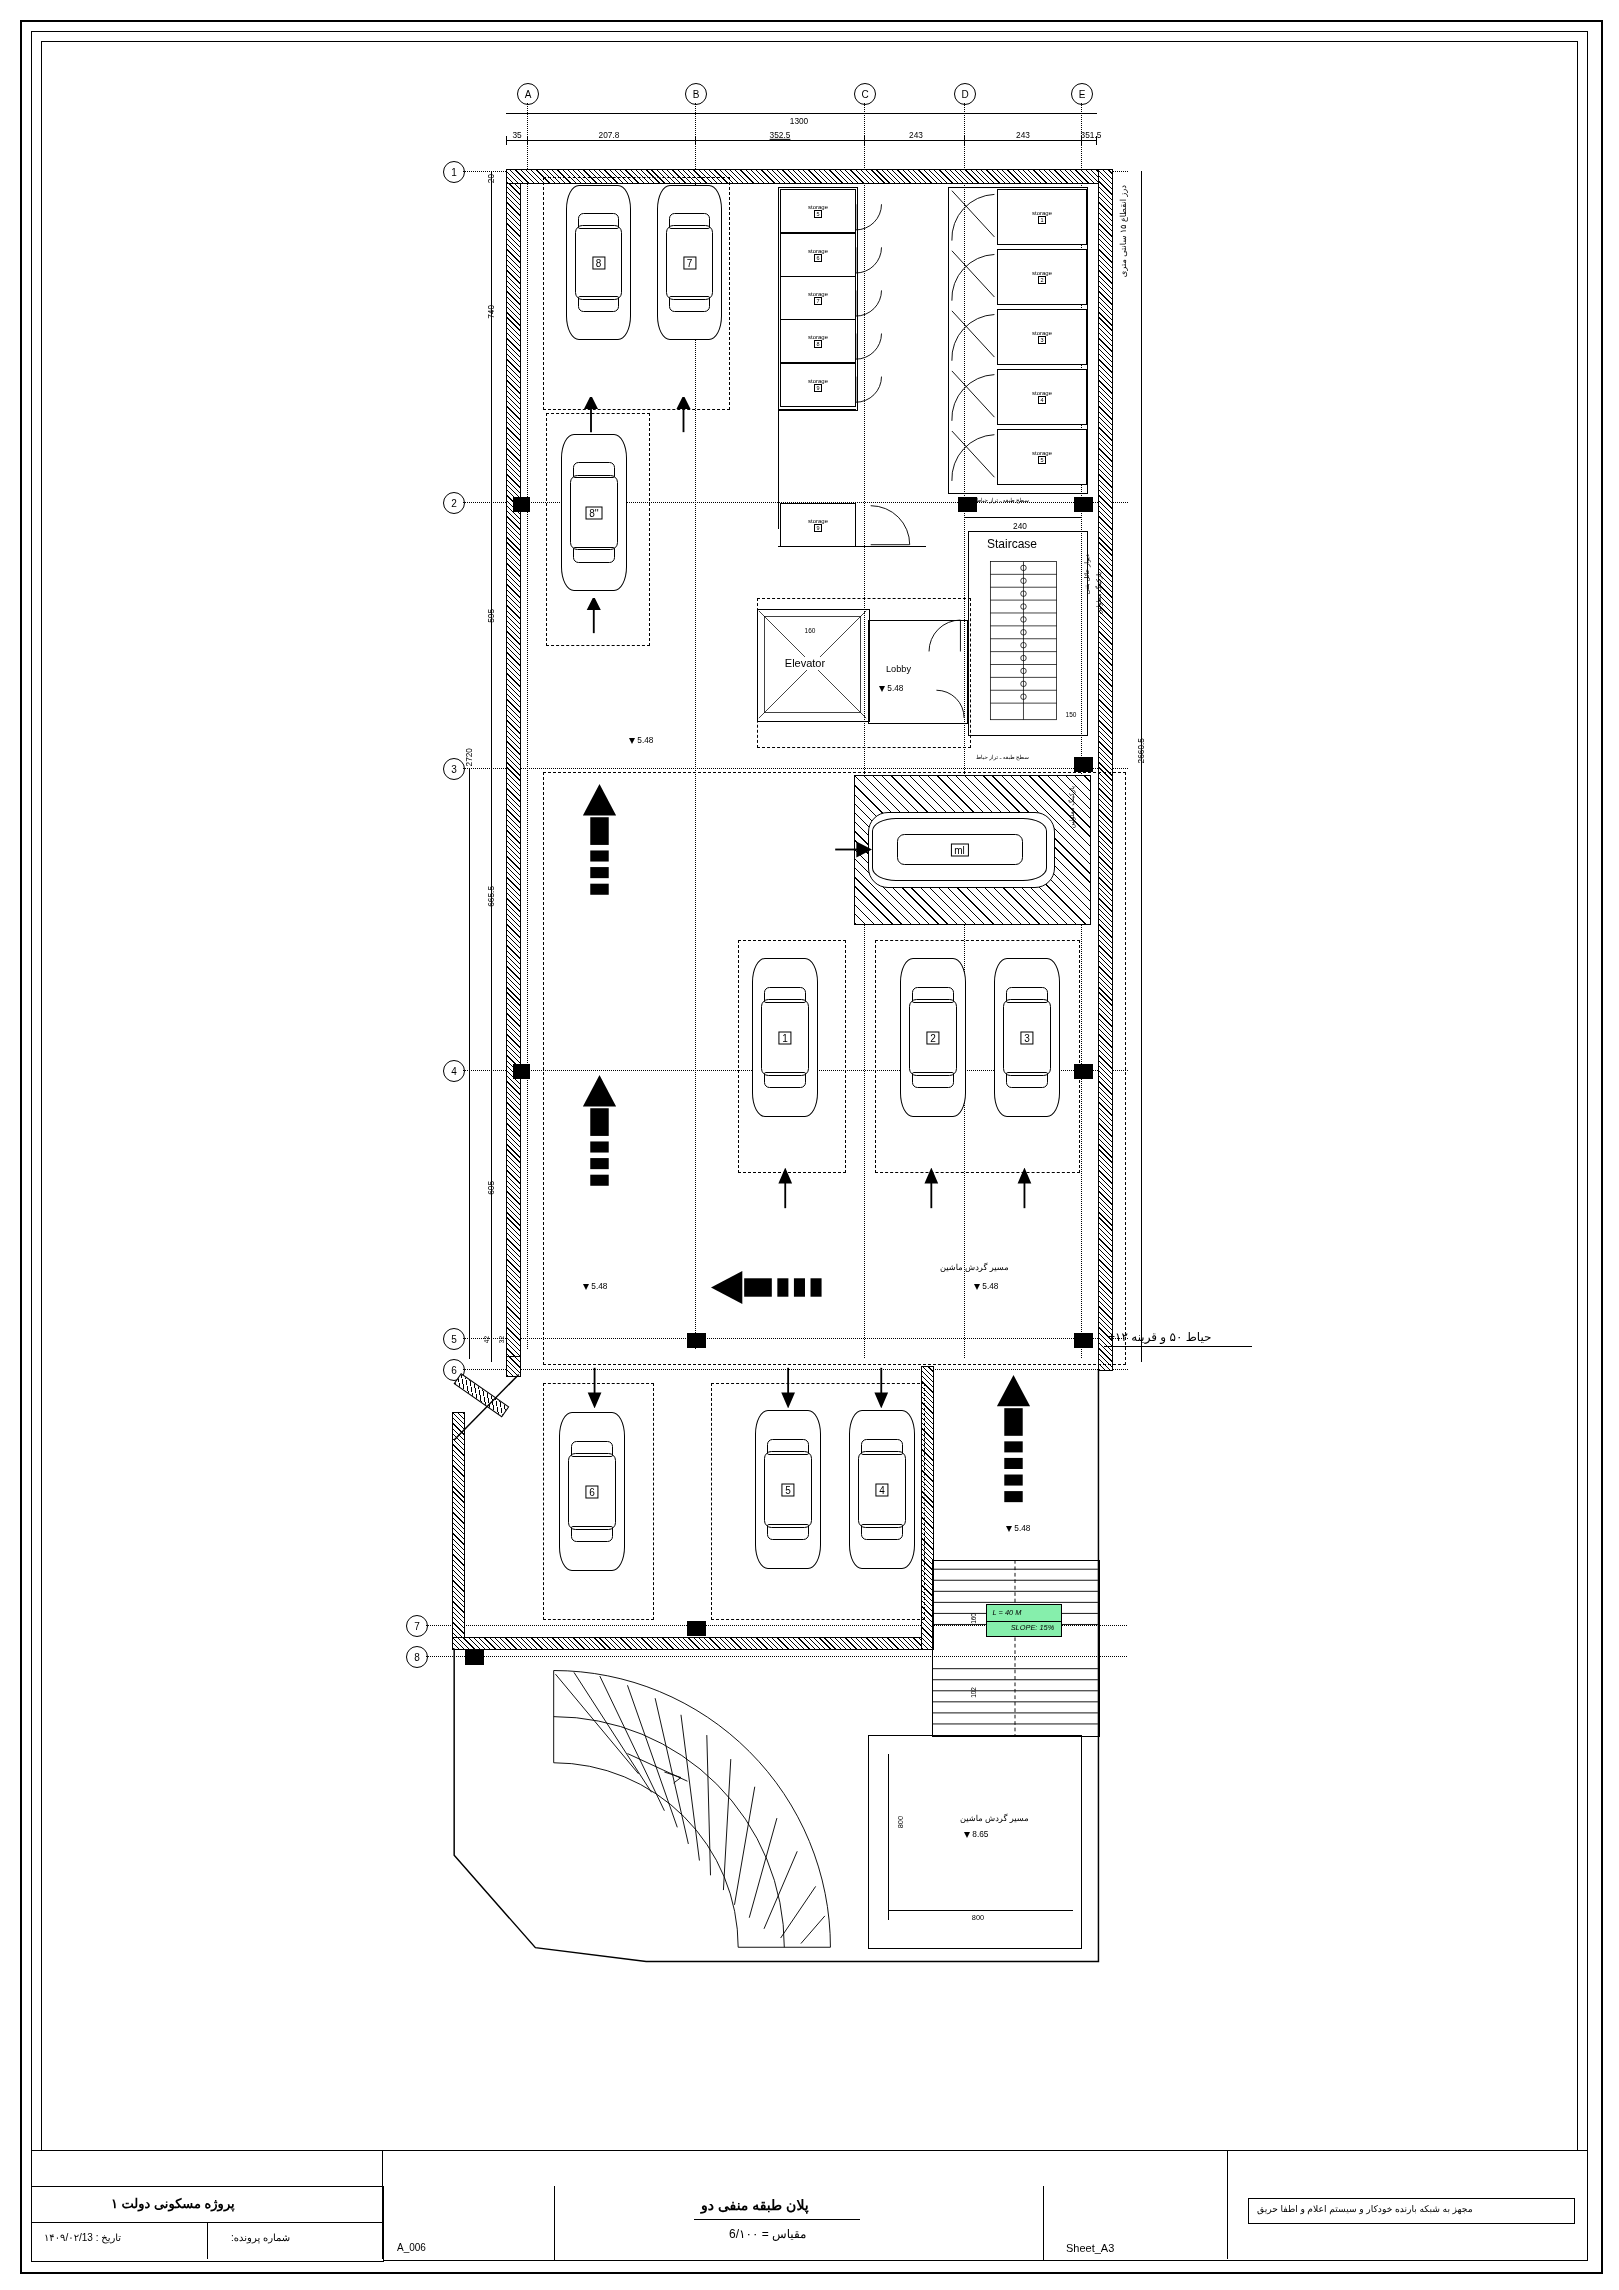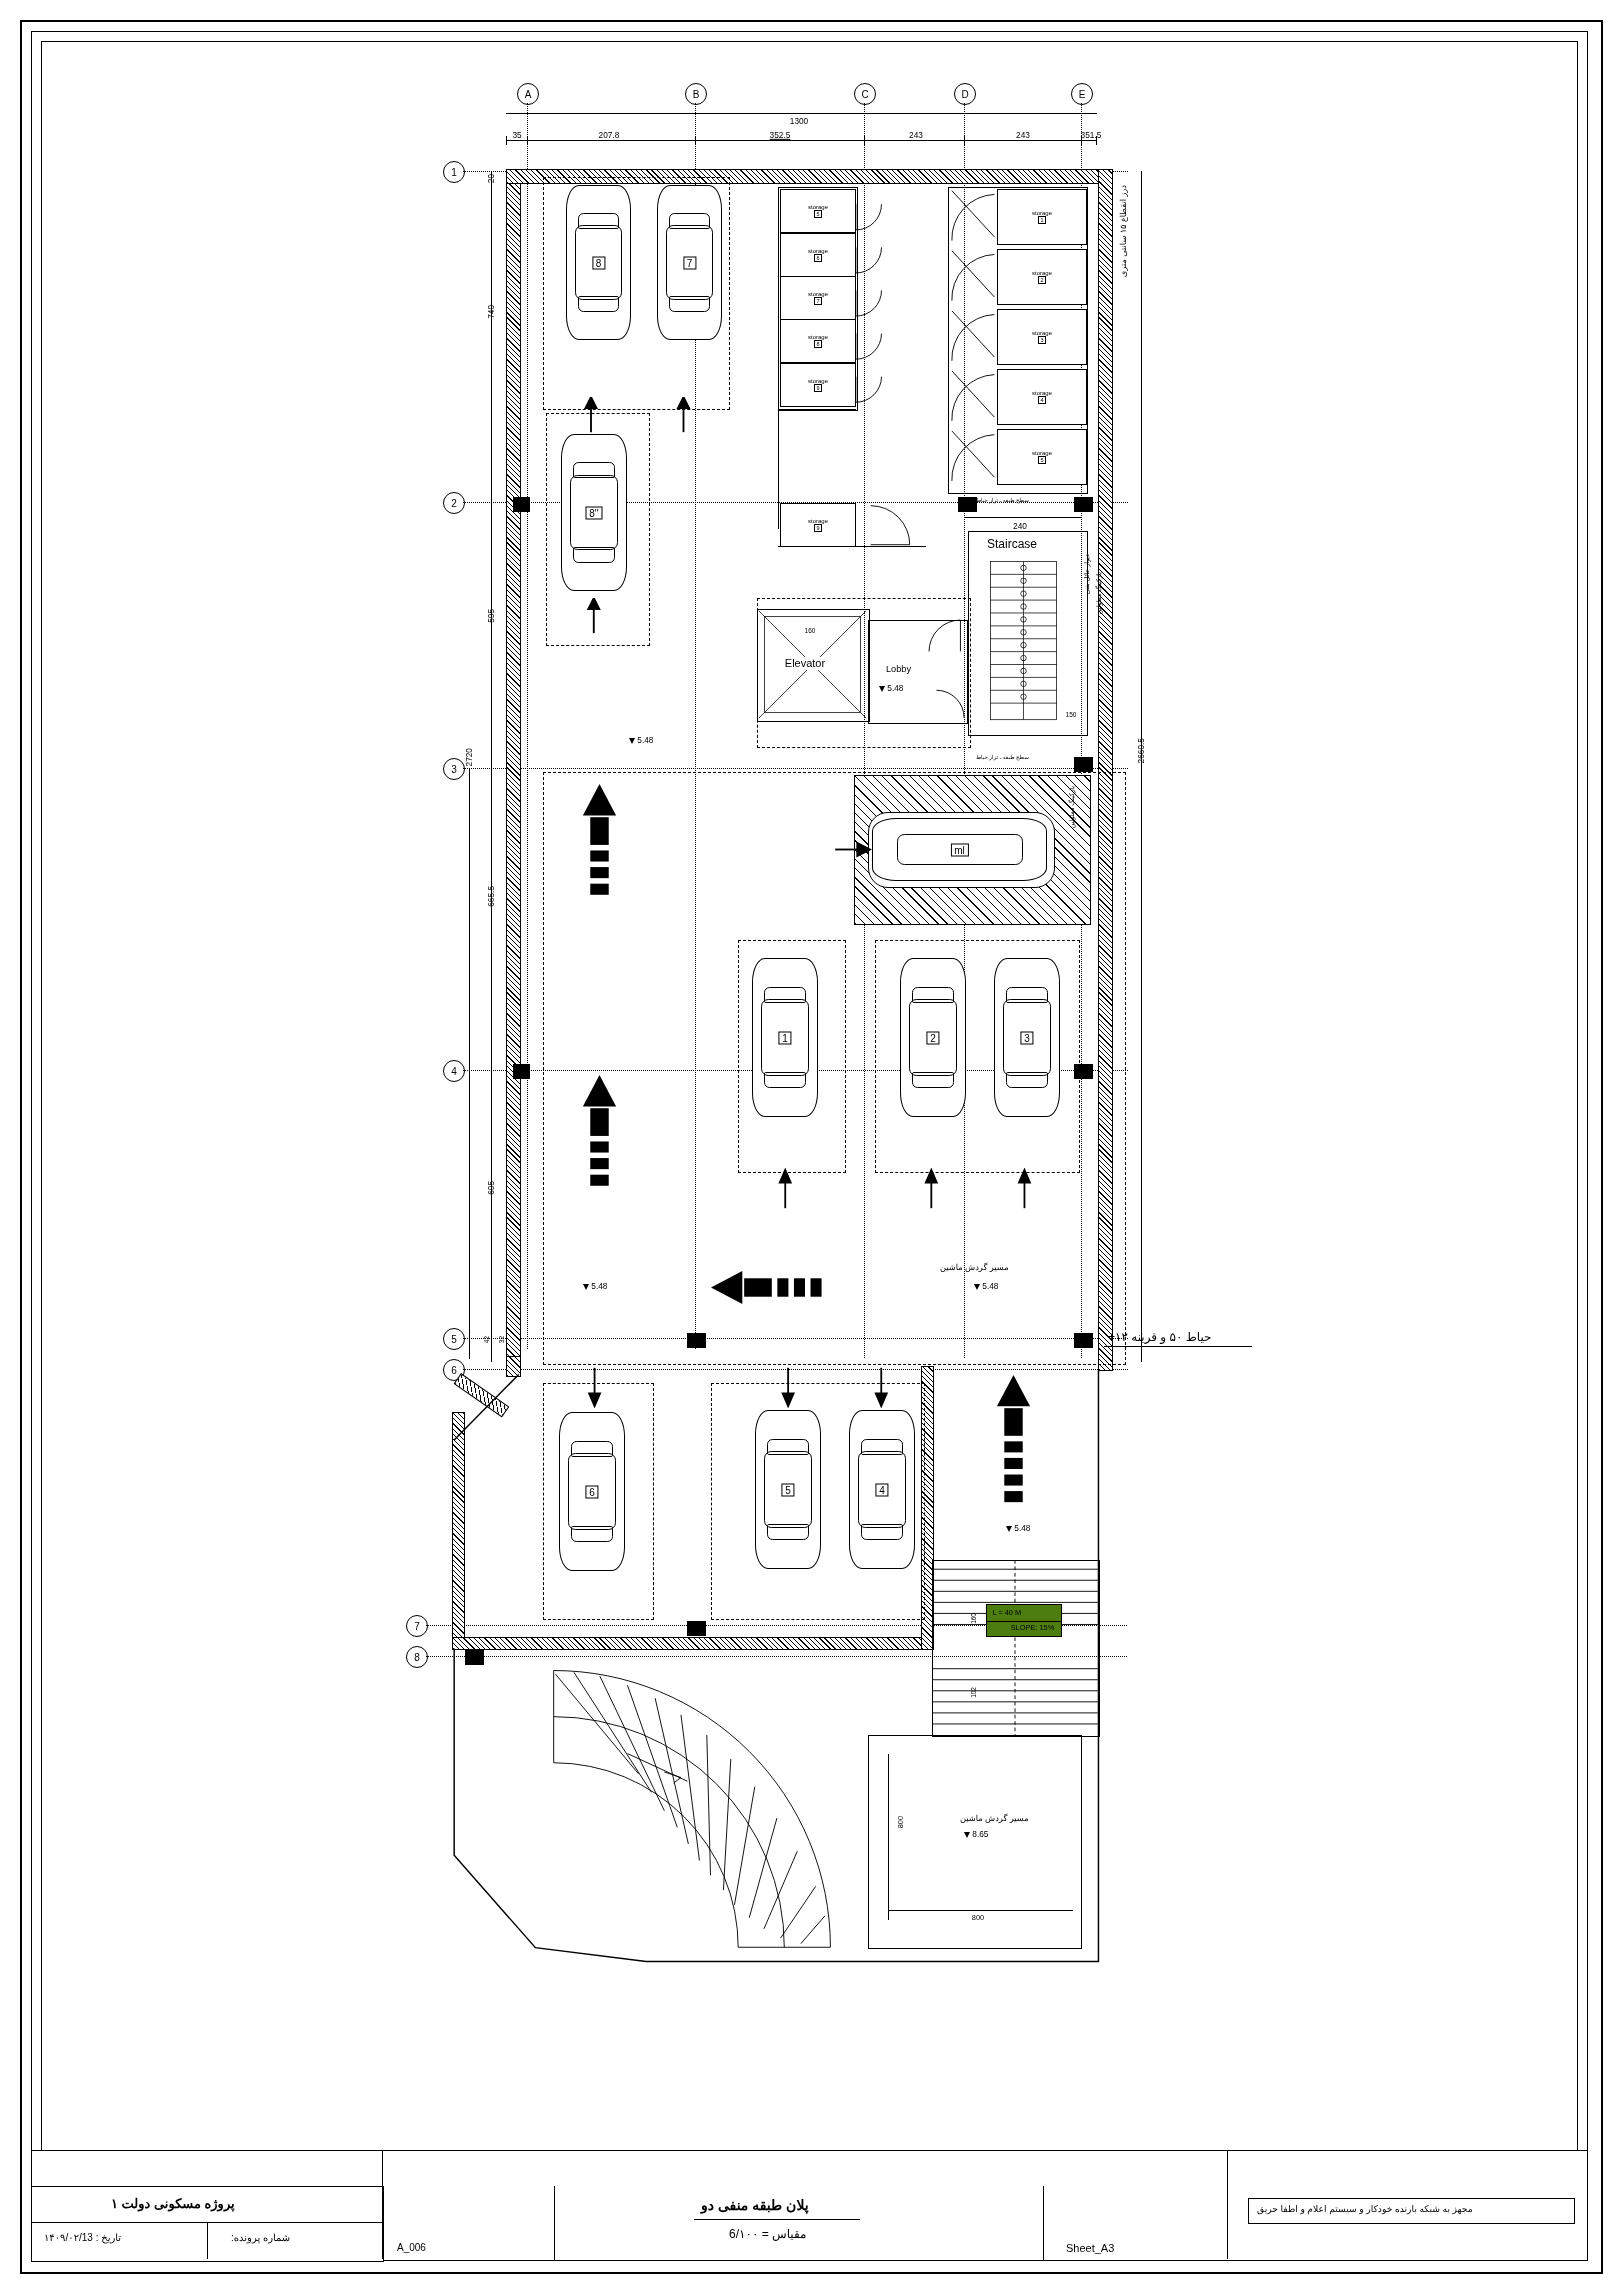--- a/index.html
+++ b/index.html
@@ -497,21 +497,21 @@
         <line x1="0" y1="70" x2="180" y2="70"></line>
       <line x1="0" y1="118" x2="180" y2="118"></line>
         <line x1="0" y1="130" x2="180" y2="130"></line>
       <line x1="0" y1="142" x2="180" y2="142"></line>
         <line x1="0" y1="154" x2="180" y2="154"></line>
       <line x1="0" y1="166" x2="180" y2="166"></line>
         <line x1="0" y1="178" x2="180" y2="178"></line>
       <line x1="90" y1="0" x2="90" y2="190" stroke-dasharray="4 3"></line>
     </g>
   </svg>
-  <div class="box" style="left:986px;top:1604px;width:74px;height:31px;background:#4d7c0f;">
+  <div class="box" style="left:986px;top:1604px;width:74px;height:31px;background:#86efac;font-style:italic;">
     <div class="lbl" style="left:5.5px;top:3.7px;font-size:7.4px;">L = 40 M</div>
     <div class="thin" style="left:0;top:15.7px;width:74px;height:0.9px;"></div>
     <div class="lbl" style="left:3.7px;top:19.4px;font-size:7.4px;padding-left:20px;">SLOPE: 15%</div>
   </div>
   <div class="lbl vert" style="left:971px;top:1613px;font-size:6.5px;">160</div>
   <div class="lbl vert" style="left:971px;top:1687px;font-size:6.5px;">102</div>
 
   <svg style="position:absolute;left:526px;top:1661px;width:369px;height:305px;" viewBox="0 0 400 330" width="369" height="305">
     <g stroke="#000" fill="none" stroke-width="1">
       <path d="M30,10 A300,300 0 0,1 330,310"></path>

